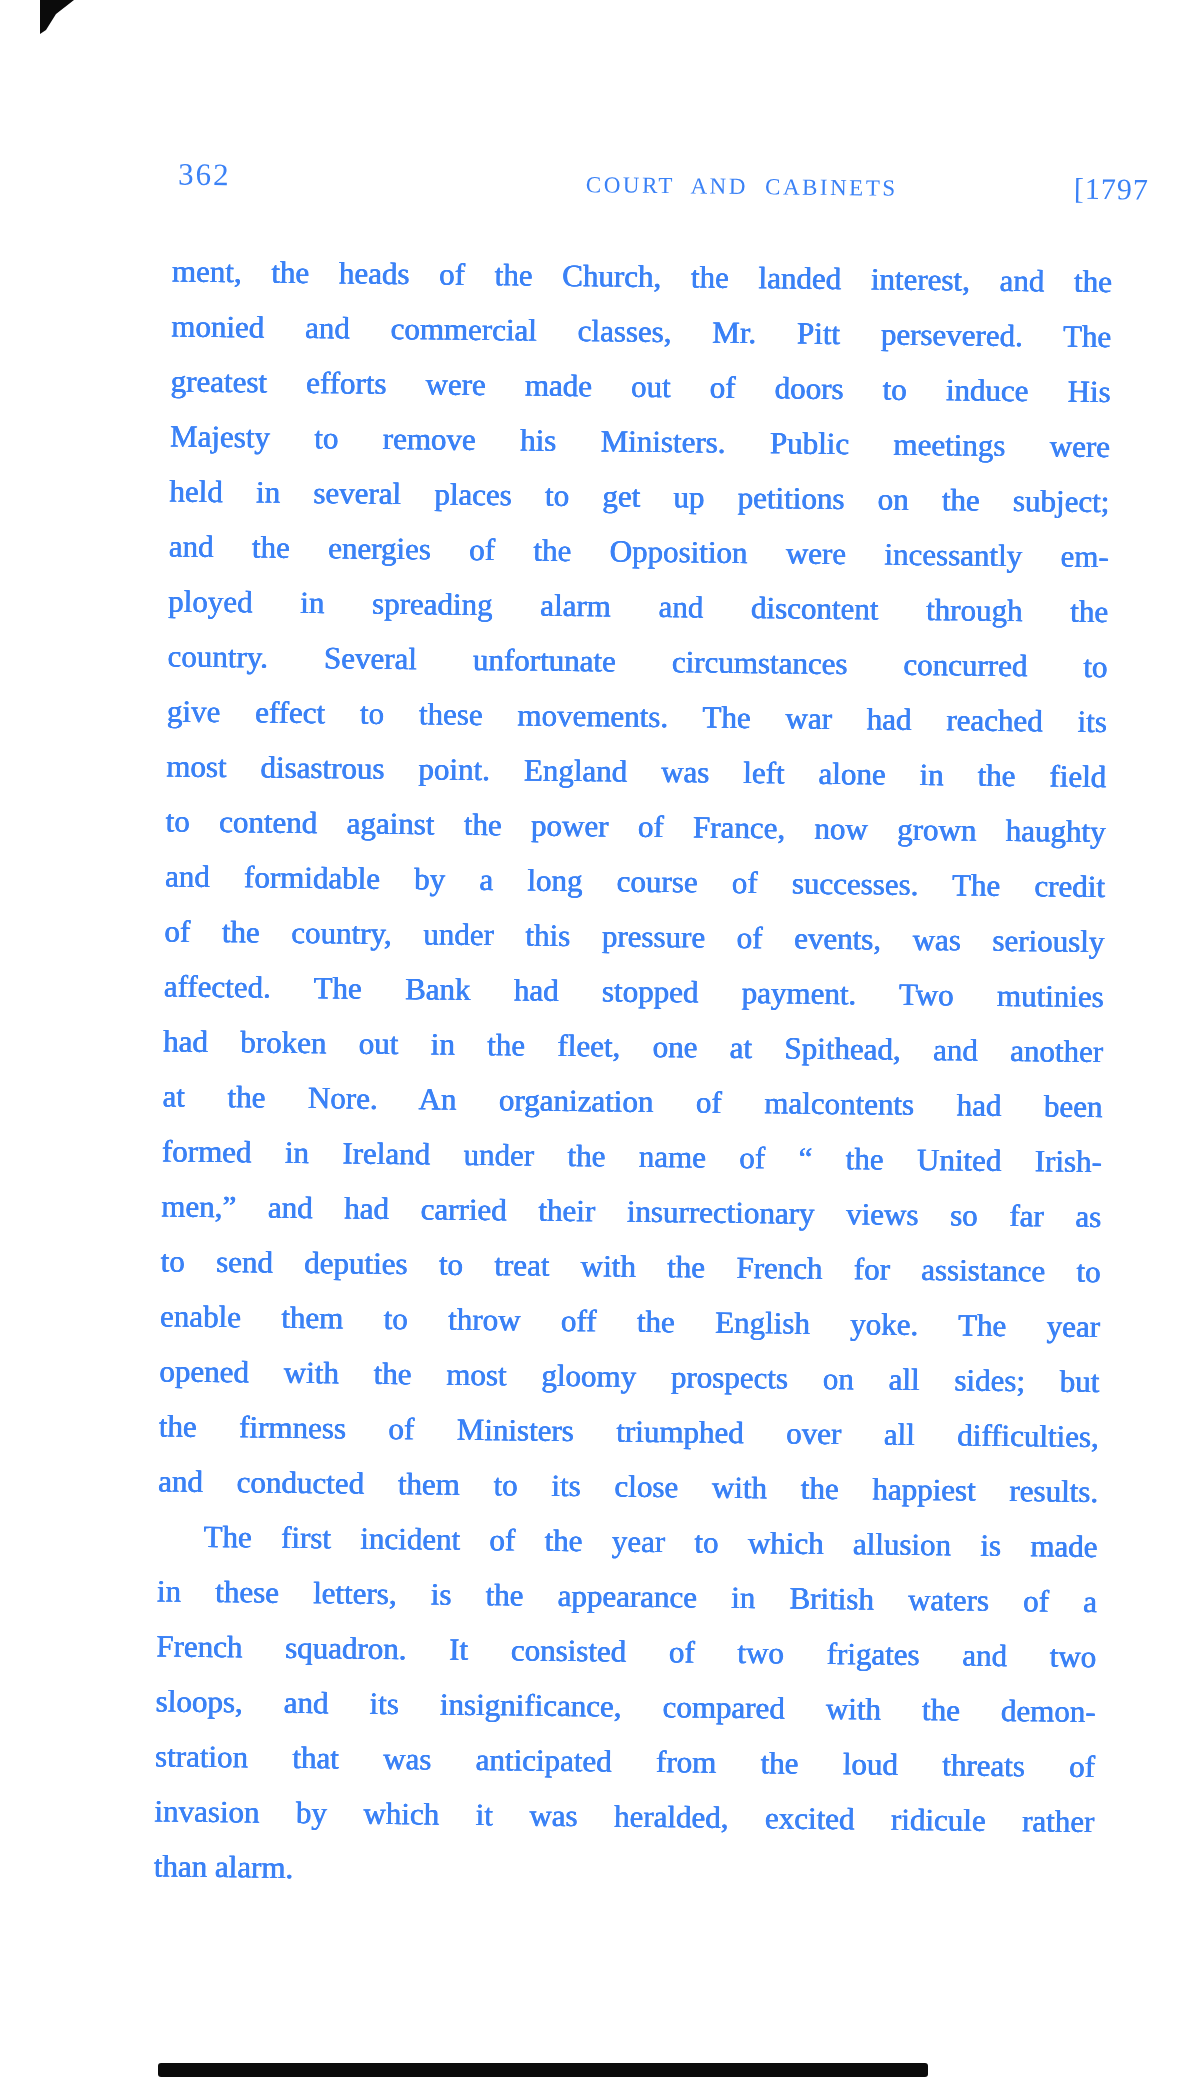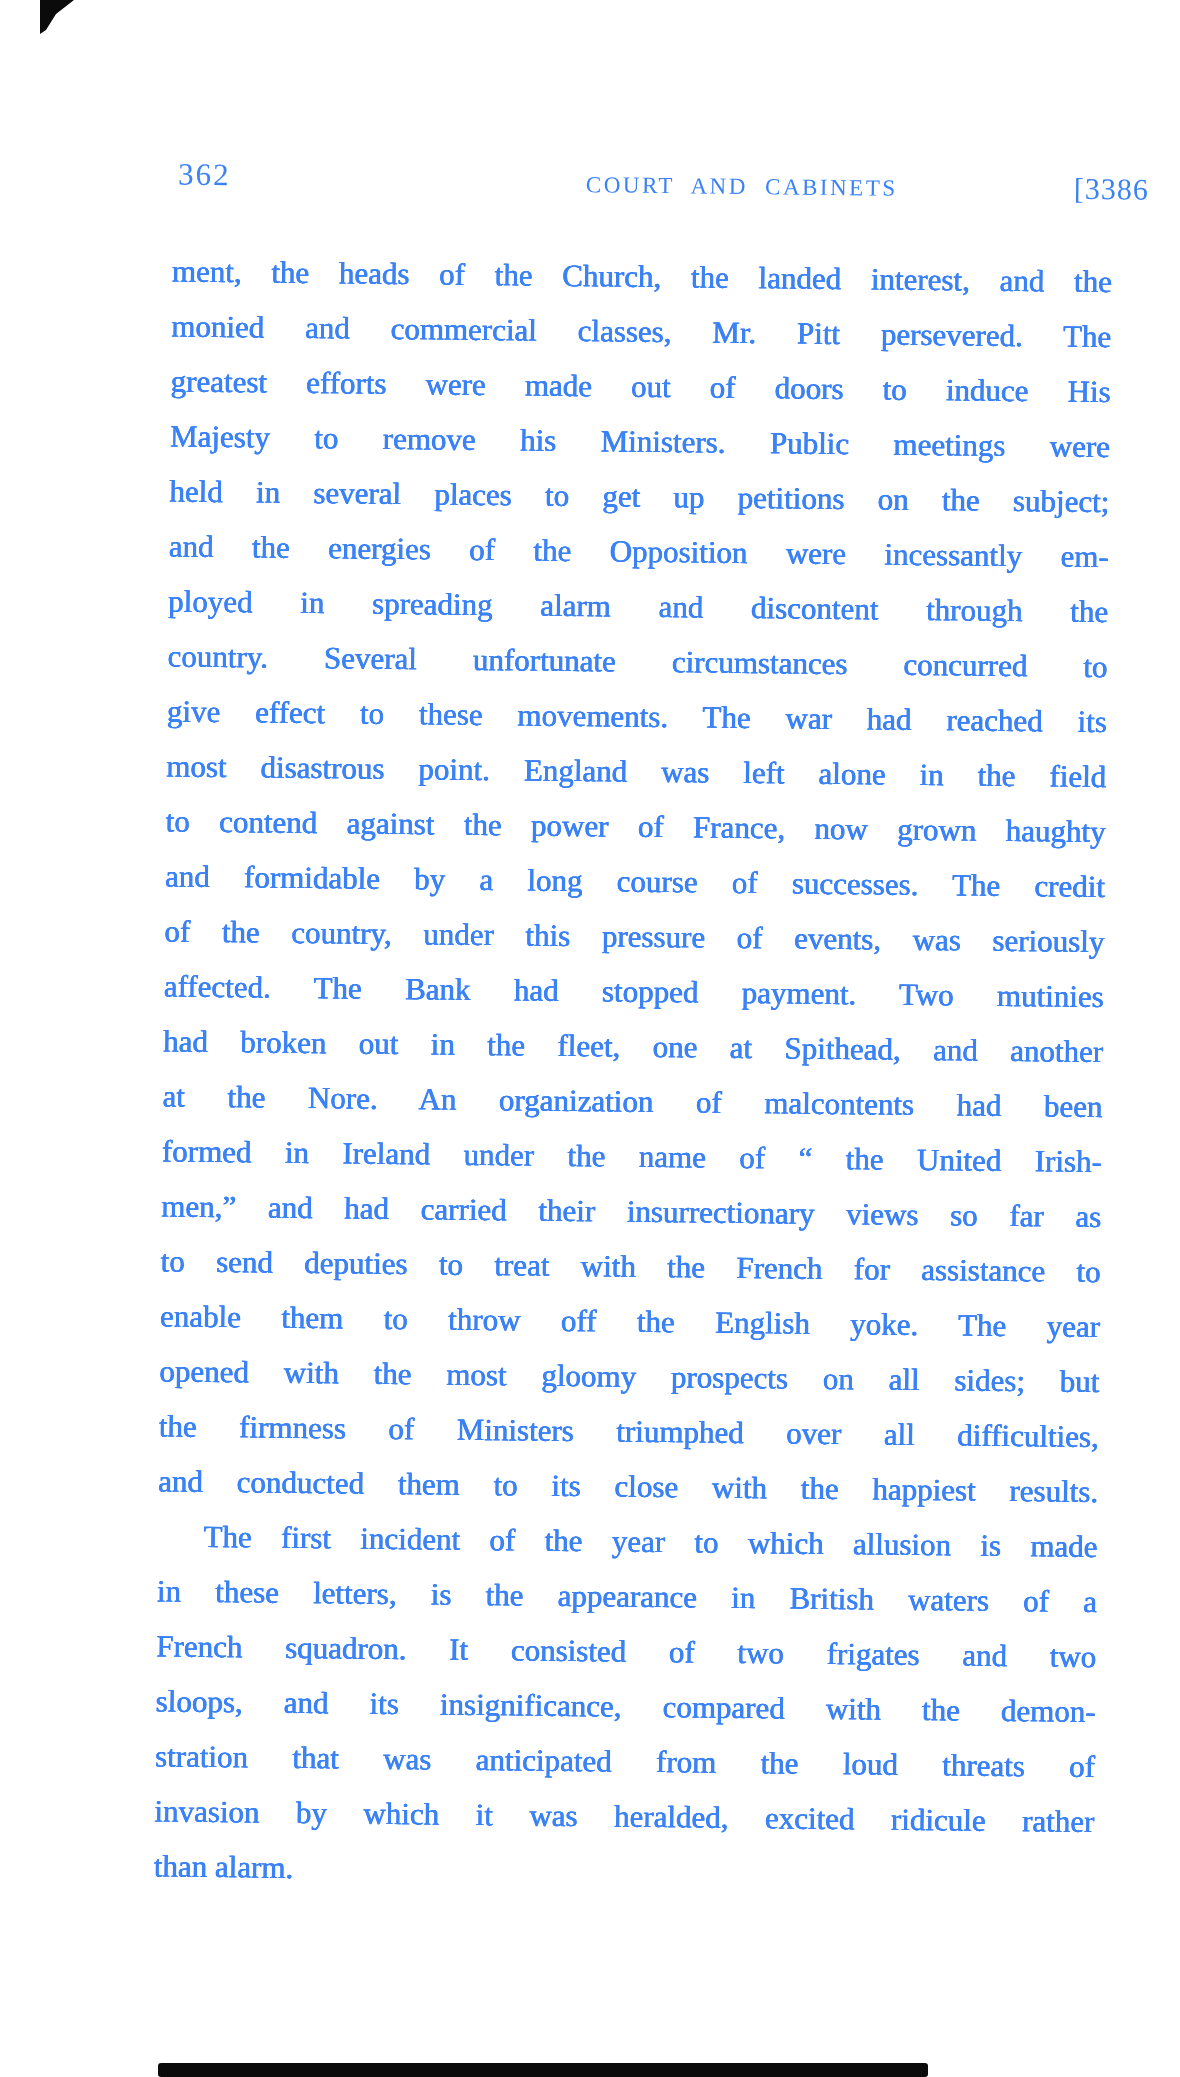--- a/index.html
+++ b/index.html
@@ -51,21 +51,21 @@
 </head>
 <body>
 
 <div class="page" style="color: #3b82f6; background: rgb(255, 255, 255); margin-left: 40px;">
 
   <div class="content">
 
     <div>
       <span class="pagenum">362</span>
       <span class="running-title">COURT AND CABINETS</span>
-      <span class="year">[3386</span>
+      <span class="year">[1797</span>
     </div>
 
     <div class="body-text" id="body-text">
         <div class="line">ment, the heads of the Church, the landed interest, and the</div>
         <div class="line">monied and commercial classes, Mr. Pitt persevered.  The</div>
         <div class="line">greatest efforts were made out of doors to induce His</div>
         <div class="line">Majesty to remove his Ministers.  Public meetings were</div>
         <div class="line">held in several places to get up petitions on the subject;</div>
         <div class="line">and the energies of the Opposition were incessantly em-</div>
         <div class="line">ployed in spreading alarm and discontent through the</div>

